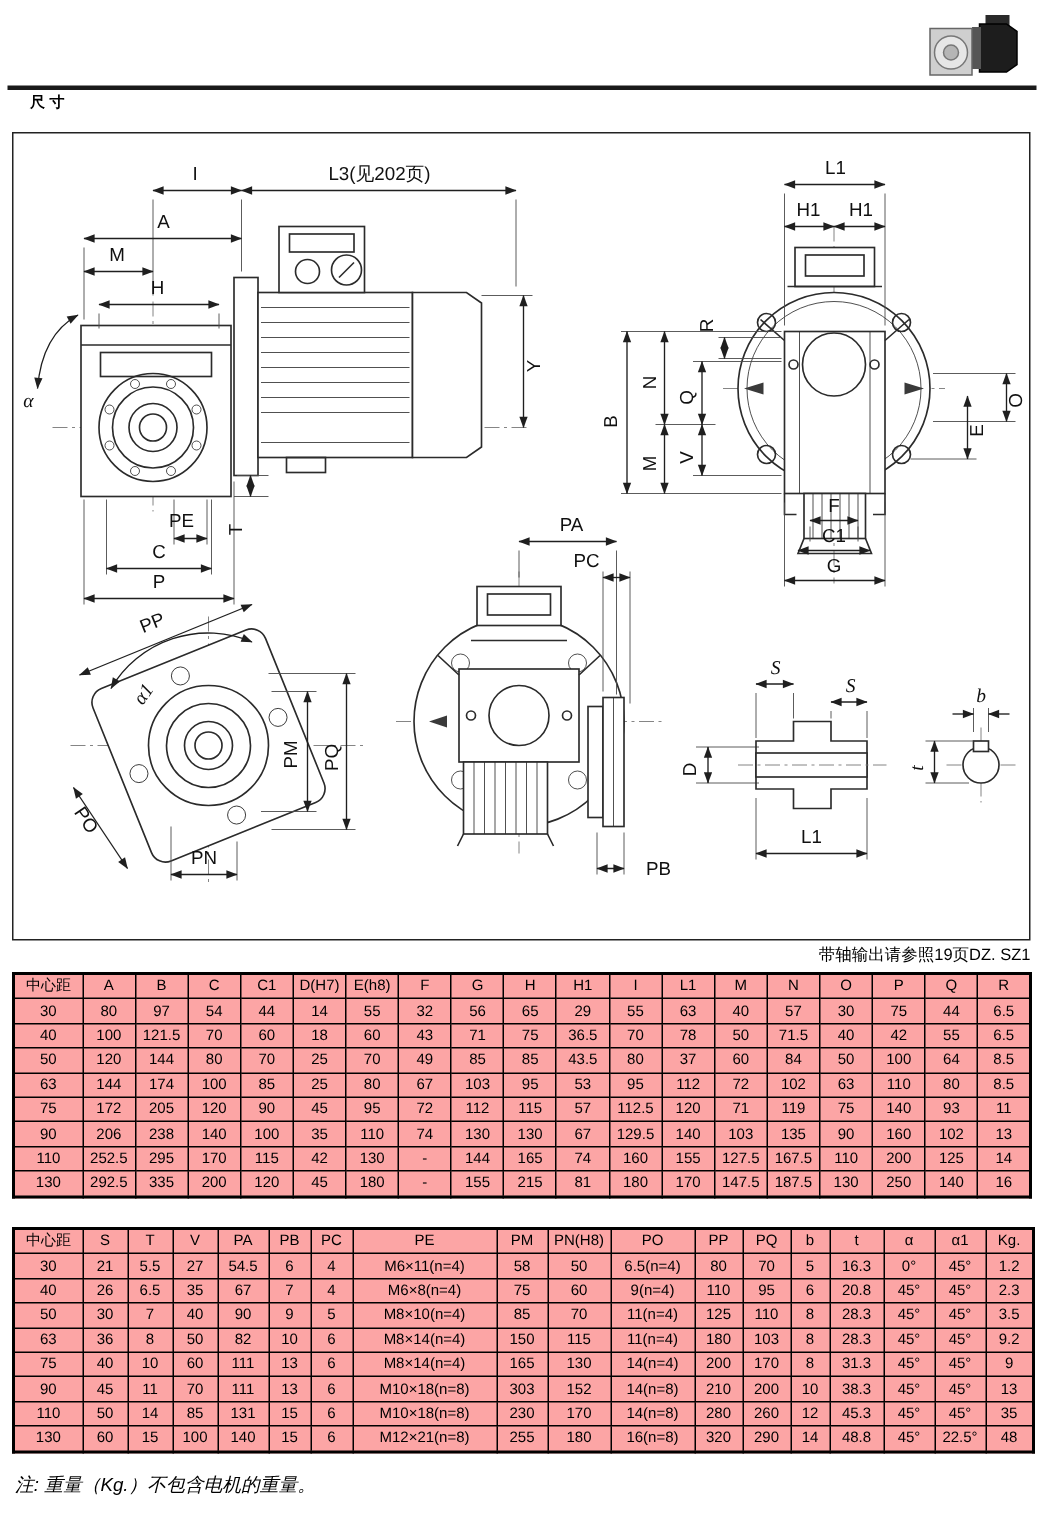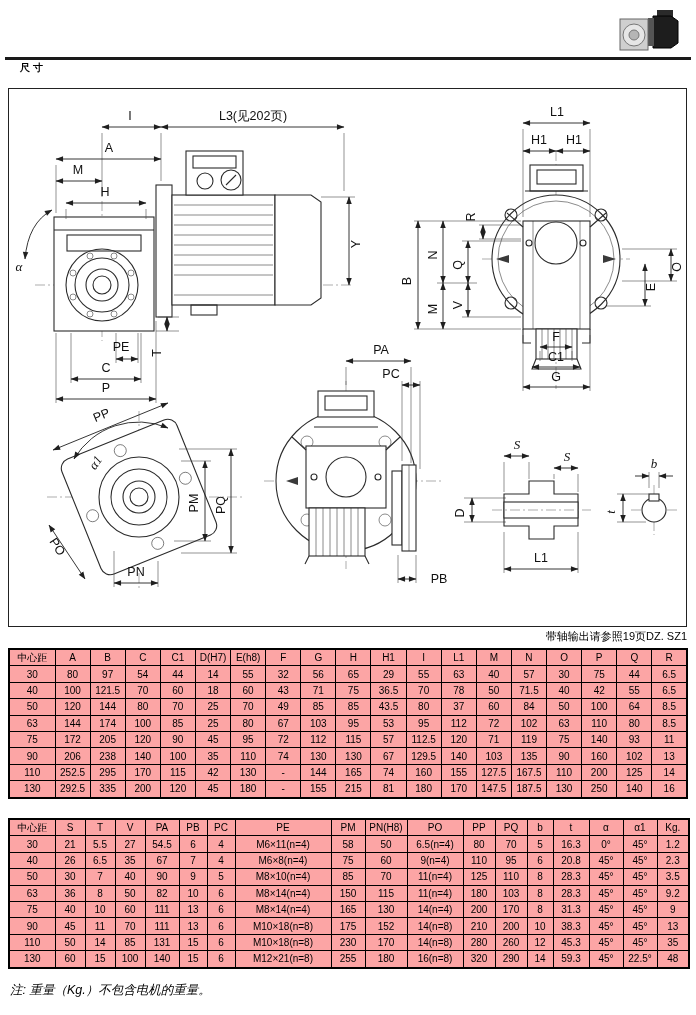--- a/index.html
+++ b/index.html
@@ -664,21 +664,21 @@
       </tr>
       <tr>
         <td>90</td>
         <td>45</td>
         <td>11</td>
         <td>70</td>
         <td>111</td>
         <td>13</td>
         <td>6</td>
         <td>M10×18(n=8)</td>
-        <td>175</td>
+        <td>303</td>
         <td>152</td>
         <td>14(n=8)</td>
         <td>210</td>
         <td>200</td>
         <td>10</td>
         <td>38.3</td>
         <td>45°</td>
         <td>45°</td>
         <td>13</td>
       </tr>
@@ -710,21 +710,21 @@
         <td>140</td>
         <td>15</td>
         <td>6</td>
         <td>M12×21(n=8)</td>
         <td>255</td>
         <td>180</td>
         <td>16(n=8)</td>
         <td>320</td>
         <td>290</td>
         <td>14</td>
-        <td>59.3</td>
+        <td>48.8</td>
         <td>45°</td>
         <td>22.5°</td>
         <td>48</td>
       </tr>
     </tbody>
   </table>
 
 <div class="note">注: 重量（Kg.）不包含电机的重量。</div>
 
 </body></html>

